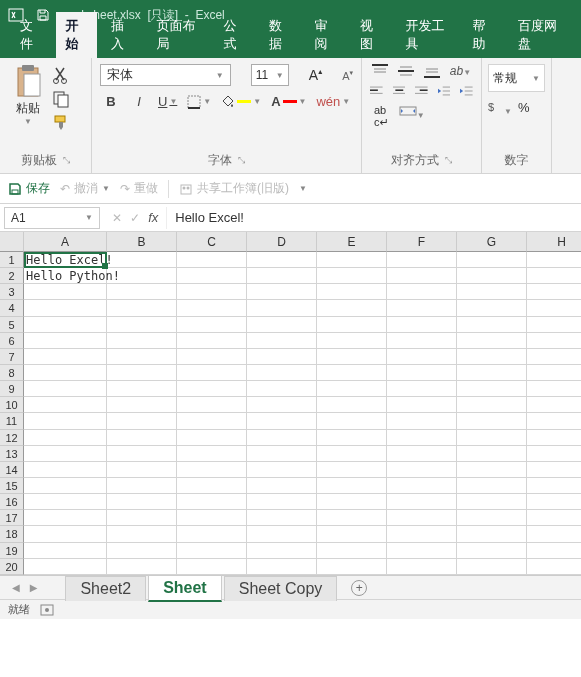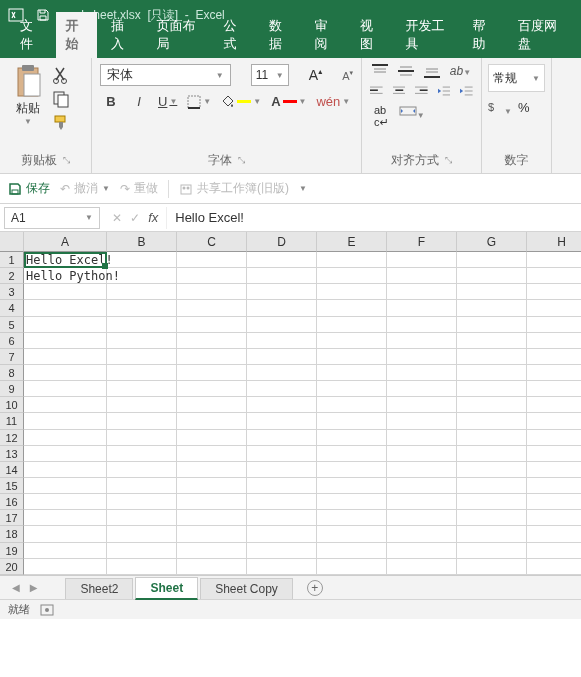--- a/index.html
+++ b/index.html
@@ -4,21 +4,21 @@
 <style>
 * { margin: 0; padding: 0; box-sizing: border-box; font-family: "Microsoft YaHei", sans-serif; }
 body { width: 581px; height: 677px; overflow: hidden; background: #fff; font-size: 12px; color: #333; }
 
 .titlebar { background: #217346; height: 30px; display: flex; align-items: center; padding: 0 8px; gap: 12px; }
 .titlebar svg { fill: #fff; }
 .titlebar .title { color: #cde8dc; font-size: 12px; }
 
 .menubar { background: #217346; height: 28px; display: flex; align-items: flex-end; padding: 0 10px; gap: 4px; }
 .menu-item { color: #fff; font-size: 13px; padding: 5px 10px; cursor: pointer; }
-.menu-item.active { background: #f3f3f3; color: #737373; font-weight: bold; }
+.menu-item.active { background: #f3f3f3; color: #0f172a; font-weight: bold; }
 
 .ribbon { background: #f3f3f3; border-bottom: 1px solid #d4d4d4; height: 116px; display: flex; }
 .ribbon-group { border-right: 1px solid #d4d4d4; padding: 4px 8px 2px 8px; display: flex; flex-direction: column; justify-content: space-between; }
 .ribbon-group-label { text-align: center; font-size: 12px; color: #666; padding: 2px 0; display: flex; align-items: center; justify-content: center; gap: 6px; }
 .ribbon-group-label .lch { font-size: 9px; color: #888; }
 
 .clipboard-group { width: 92px; }
 .clipboard-top { display: flex; gap: 4px; }
 .paste-btn { display: flex; flex-direction: column; align-items: center; width: 40px; padding: 2px; }
 .paste-icon { width: 32px; height: 36px; }
@@ -63,21 +63,21 @@
 .row-header { height: 16.15px; background: #e6e6e6; border-bottom: 1px solid #ccc; border-right: 1px solid #999; text-align: center; font-size: 11px; line-height: 16px; color: #333; }
 .cells { position: absolute; left: 24px; top: 20px; }
 .cell-row { display: flex; height: 16.15px; }
 .cell { width: 70px; border-right: 1px solid #d4d4d4; border-bottom: 1px solid #d4d4d4; font-family: "SimSun", monospace; font-size: 12px; padding: 0 2px; line-height: 16px; white-space: nowrap; overflow: visible; }
 .cell.colA { width: 83px; }
 .active-cell { position: absolute; left: 24px; top: 20px; width: 83px; height: 16.15px; border: 2px solid #217346; pointer-events: none; }
 .active-cell::after { content: ''; position: absolute; right: -3px; bottom: -3px; width: 6px; height: 6px; background: #217346; }
 
 .sheet-tabs { height: 24px; background: #f3f3f3; border-top: 1px solid #ccc; display: flex; align-items: center; padding: 0 8px; gap: 2px; }
 .tab-nav { color: #999; padding: 0 4px; font-size: 10px; }
-.sheet-tab { padding: 3px 14px; font-size: 12px; color: #444; background: #e6e6e6; border: 1px solid #ccc; border-bottom: none; margin-top: 2px; }
+.sheet-tab { padding: 3px 14px; font-size: 16px; color: #444; background: #e6e6e6; border: 1px solid #ccc; border-bottom: none; margin-top: 2px; }
 .sheet-tab.active { background: #fff; color: #217346; border-bottom: 2px solid #217346; font-weight: bold; }
 .add-sheet { margin-left: 12px; width: 16px; height: 16px; border: 1px solid #999; border-radius: 50%; text-align: center; line-height: 14px; color: #666; font-size: 12px; }
 
 .statusbar { height: 20px; background: #f3f3f3; border-top: 1px solid #d4d4d4; display: flex; align-items: center; padding: 0 8px; font-size: 11px; color: #555; gap: 10px; }
 </style>
 </head>
 <body>
 
 <div class="titlebar">
   <svg width="16" height="16" viewBox="0 0 16 16">

